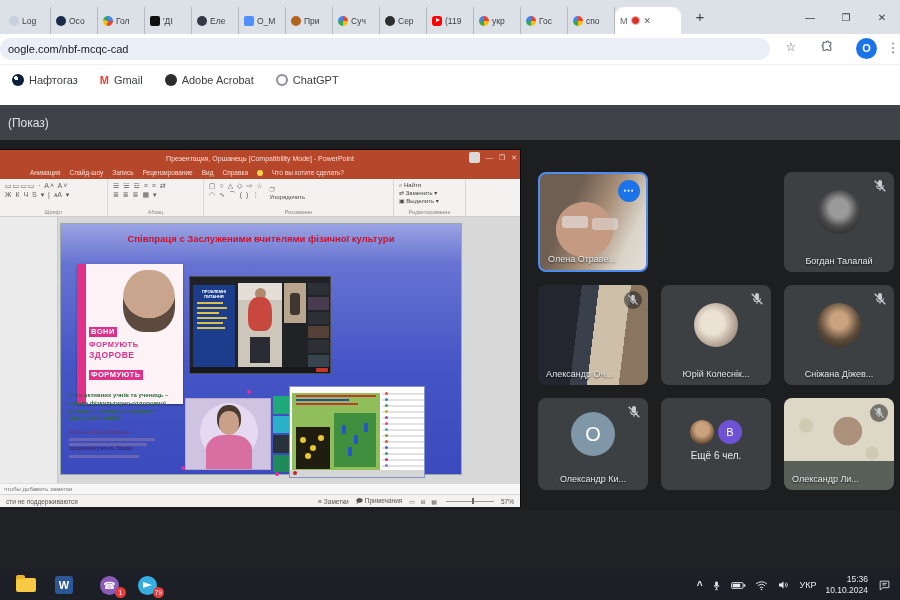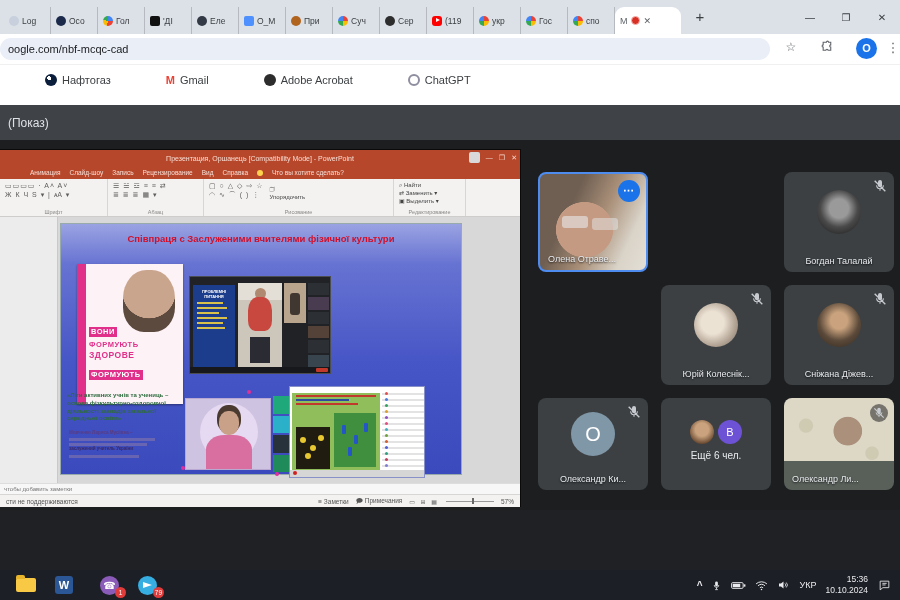--- a/index.html
+++ b/index.html
@@ -20,21 +20,21 @@
   .newtab{align-self:center;margin-left:8px;font-size:15px;color:#3c4043;width:22px;height:22px;line-height:22px;text-align:center;border-radius:50%;}
   .wincontrols{position:absolute;right:0;top:0;height:30px;display:flex;align-items:center;gap:0;}
   .winbtn{width:36px;text-align:center;font-size:10px;color:#3c4043;}
 
   .toolbar{position:absolute;left:0;top:34px;width:900px;height:30px;background:#fff;}
   .omnibox{position:absolute;left:0;top:4px;width:770px;height:22px;background:#e9eef7;border-radius:12px;font-size:11px;color:#202124;line-height:22px;padding-left:8px;white-space:nowrap;overflow:hidden;}
   .tb-ic{position:absolute;top:6px;font-size:12px;color:#5f6368;width:18px;text-align:center;}
   .avatar-chrome{position:absolute;left:856px;top:4px;width:21px;height:21px;border-radius:50%;background:#1a73e8;color:#fff;font-size:11px;font-weight:bold;text-align:center;line-height:21px;}
 
   .bmbar{position:absolute;left:0;top:64px;width:900px;height:30px;background:#fff;display:flex;align-items:center;gap:22px;padding-left:12px;border-top:1px solid #f0f0f0;}
-  .bm{display:flex;align-items:center;gap:5px;font-size:11px;color:#3c4043;margin-left:33px;}
+  .bm{display:flex;align-items:center;gap:5px;font-size:11px;color:#3c4043;}
   .bmic{width:12px;height:12px;border-radius:50%;flex:none;}
   .whitestrip{position:absolute;left:0;top:94px;width:900px;height:11px;background:#fff;}
 
   
   .sharebar{position:absolute;left:0;top:105px;width:900px;height:35px;background:#3f4348;color:#dfe1e5;font-size:12px;display:flex;align-items:center;padding-left:8px;}
 
   
   .meet{position:absolute;left:0;top:140px;width:900px;height:430px;background:#1d1e20;}
 
   
@@ -431,20 +431,28 @@
     <div class="tile" style="left:784px;top:32px;height:100px">
       <div class="avcirc a-bohdan"></div>
       <svg class="mic-off" viewBox="0 0 24 24">
           <path fill="currentColor" d="M12 14a3 3 0 0 0 3-3V6a3 3 0 0 0-6 0v5a3 3 0 0 0 3 3z"></path>
           <path fill="none" stroke="currentColor" stroke-width="1.6" d="M7 11a5 5 0 0 0 10 0M12 16v3"></path>
           <line x1="4" y1="4" x2="20" y2="20" stroke="currentColor" stroke-width="2"></line>
         </svg>
       <div class="pname ctr">Богдан Талалай</div>
     </div>
 
+    <div class="tile v-alex" style="left:538px;top:145px;height:100px">
+      <svg class="mic-off bg" viewBox="0 0 24 24">
+          <path fill="currentColor" d="M12 14a3 3 0 0 0 3-3V6a3 3 0 0 0-6 0v5a3 3 0 0 0 3 3z"></path>
+          <path fill="none" stroke="currentColor" stroke-width="1.6" d="M7 11a5 5 0 0 0 10 0M12 16v3"></path>
+          <line x1="4" y1="4" x2="20" y2="20" stroke="currentColor" stroke-width="2"></line>
+        </svg>
+      <div class="pname">Александр Оч...</div>
+    </div>
     <div class="tile" style="left:784px;top:145px;height:100px">
       <div class="avcirc a-snizh"></div>
       <svg class="mic-off" viewBox="0 0 24 24">
           <path fill="currentColor" d="M12 14a3 3 0 0 0 3-3V6a3 3 0 0 0-6 0v5a3 3 0 0 0 3 3z"></path>
           <path fill="none" stroke="currentColor" stroke-width="1.6" d="M7 11a5 5 0 0 0 10 0M12 16v3"></path>
           <line x1="4" y1="4" x2="20" y2="20" stroke="currentColor" stroke-width="2"></line>
         </svg>
       <div class="pname ctr">Сніжана Діжев...</div>
     </div>
     <div class="tile" style="left:661px;top:145px;height:100px">

